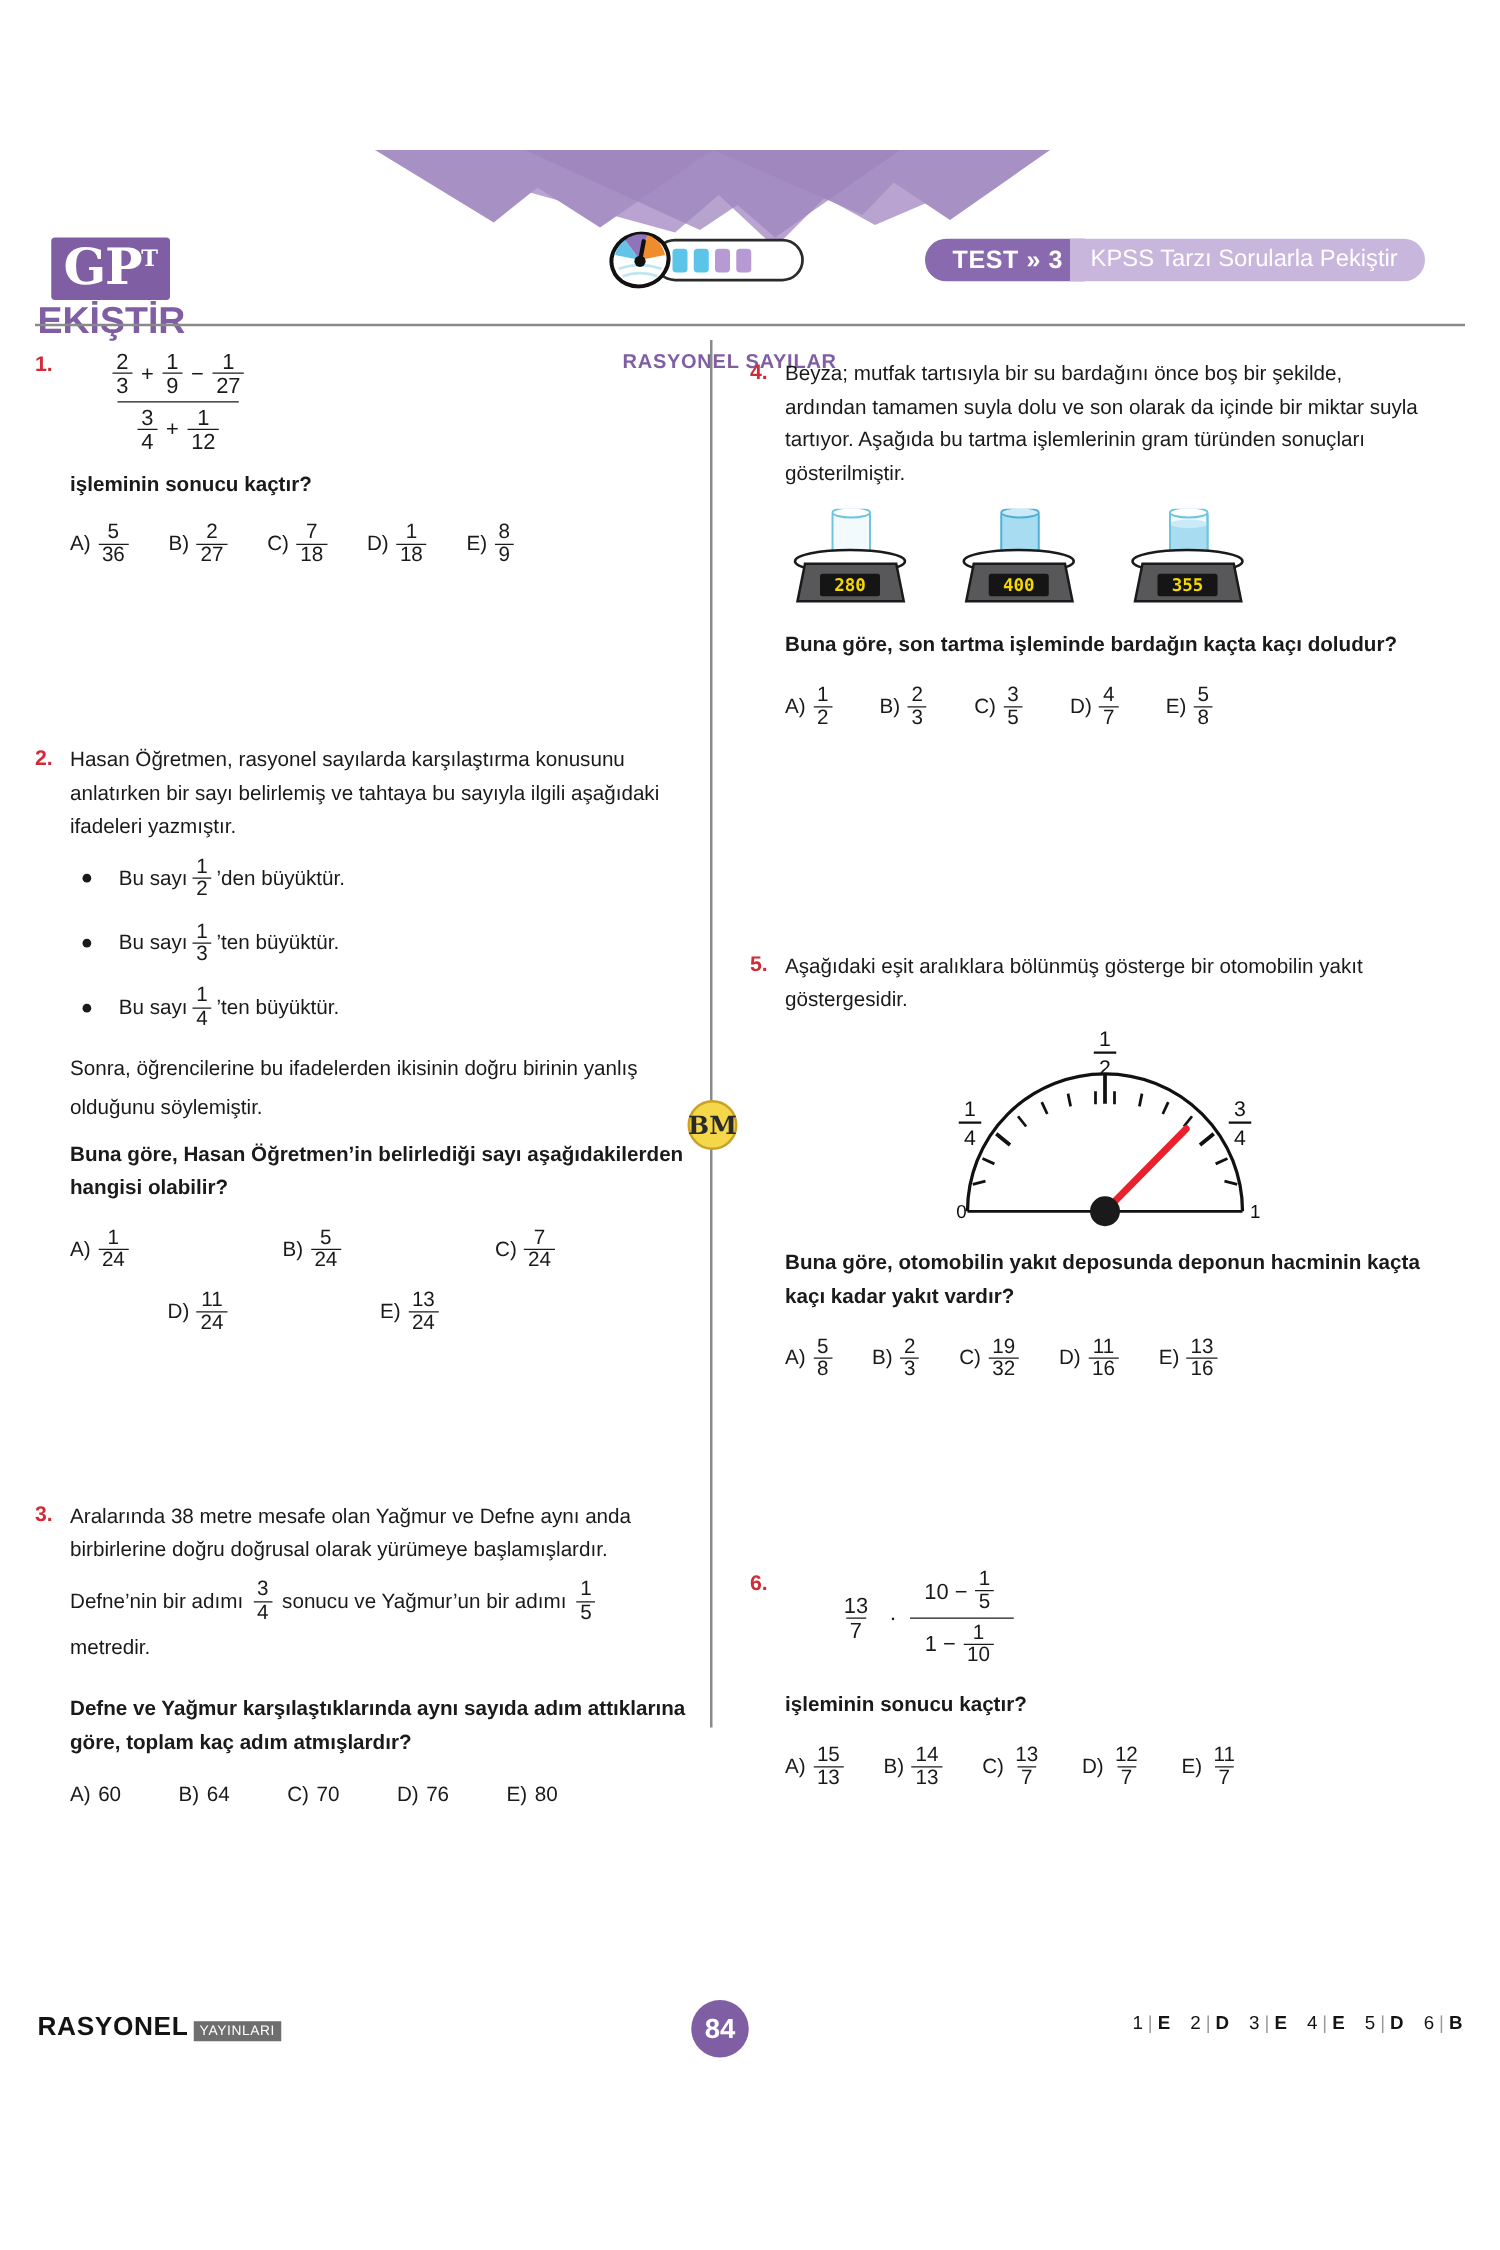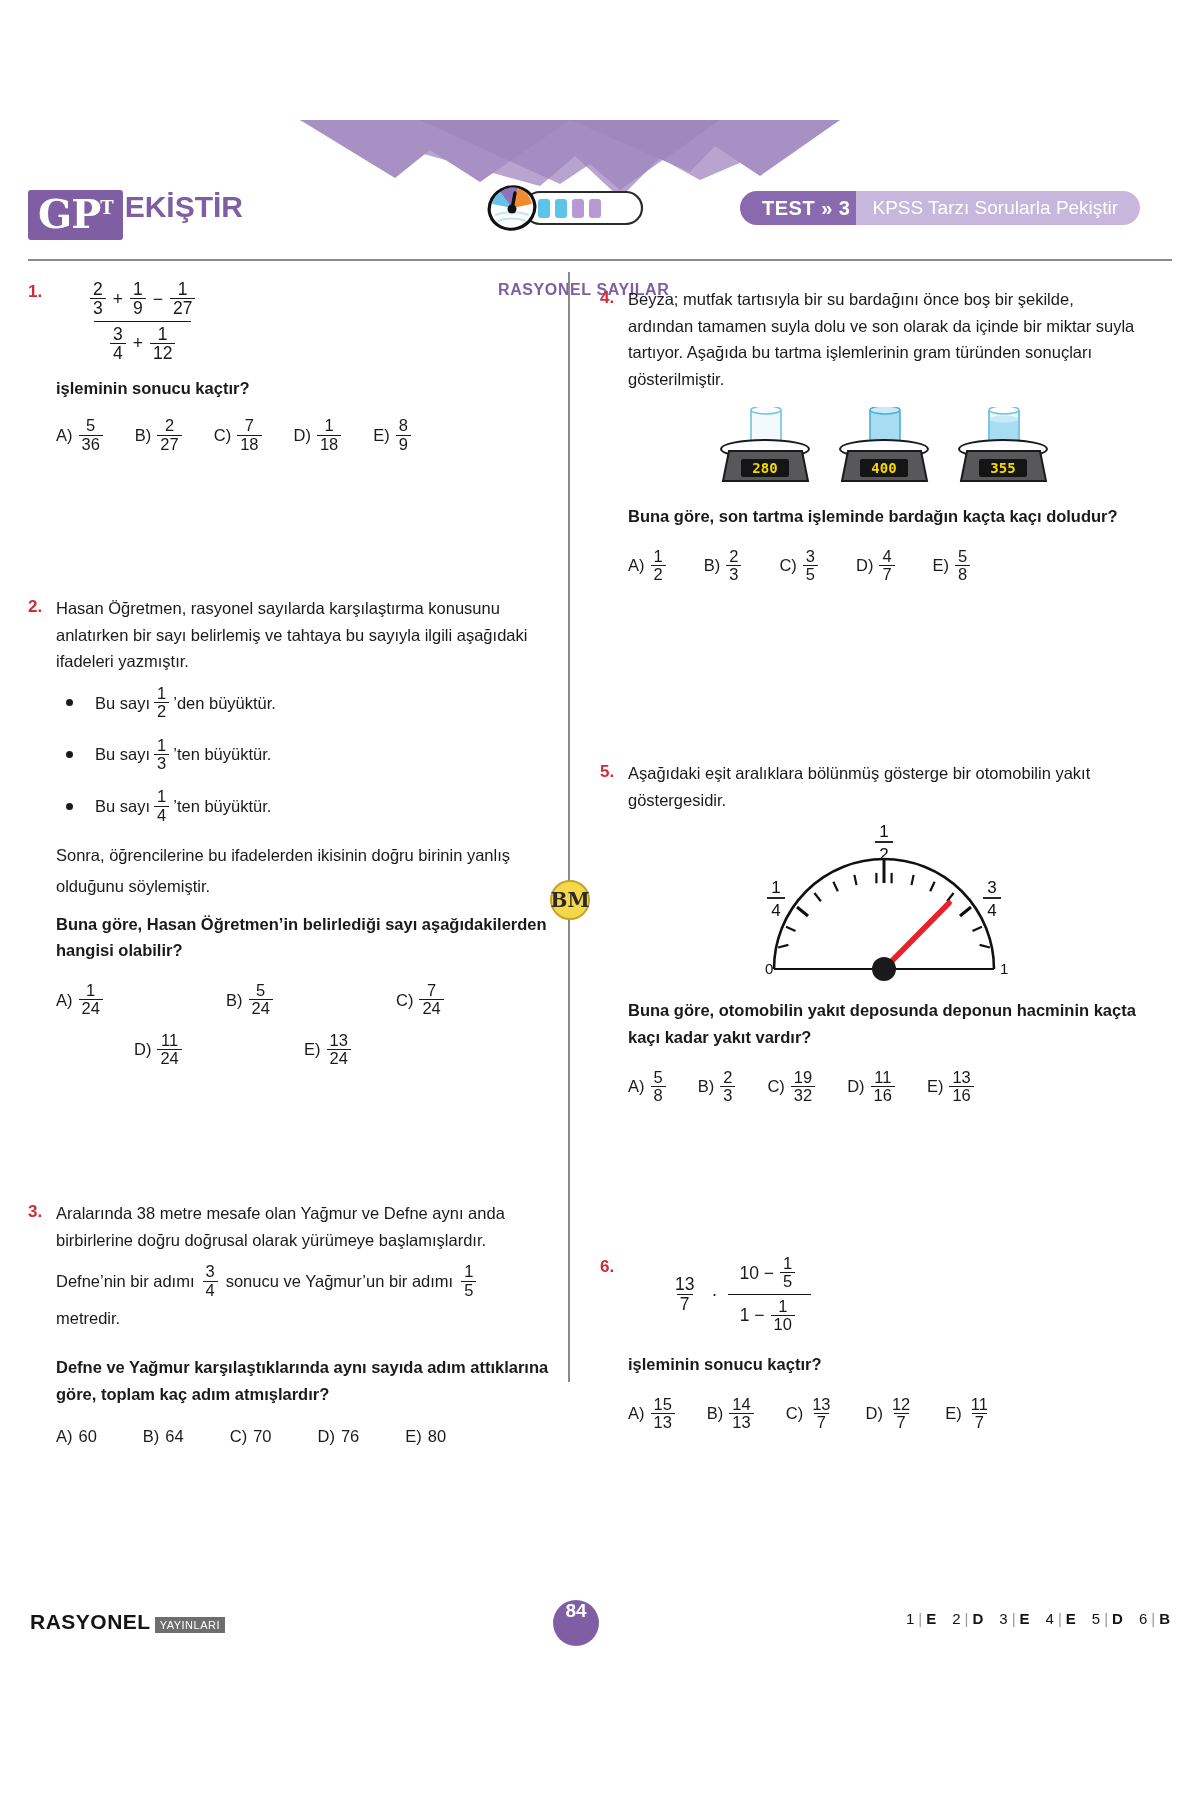--- a/index.html
+++ b/index.html
@@ -13,21 +13,21 @@
     overflow:hidden;
   }
 
   
   .ribbon-wrap { position:absolute; left:0; top:120px; width:1200px; height:80px; }
   .ribbon-svg { display:block; }
 
   
   .header { position:absolute; left:0; top:185px; width:1200px; height:75px; }
 
-  .logo { position:absolute; left:28px; top:5px; display:flex; align-items:flex-start; }
+  .logo { position:absolute; left:28px; top:5px; display:flex; align-items:center;flex-direction:column; }
   .logo-box {
     background:#7f5ea3; color:#ffffff;
     font-family:"DejaVu Serif", serif;
     font-weight:bold; font-size:40px; line-height:40px;
     padding:4px 10px 6px 10px; letter-spacing:-1px;
     border-radius:3px;
     position:relative;
   }
   .logo-box .sup {
     font-size:18px; vertical-align:super; line-height:18px;
@@ -110,39 +110,39 @@
   .bullets li {
     display:flex; align-items:center; font-size:16.5px;
     margin-bottom:16px;
   }
   .bullets li .dot {
     width:7px; height:7px; border-radius:50%; background:#1a1a1a;
     margin-right:22px; margin-left:10px; flex:none;
   }
 
   
-  .scales { display:flex; justify-content:center; gap:14px; margin-top:14px; }
+  .scales { display:flex; gap:30px; margin-top:14px; }
 
   
   .footer { position:absolute; left:0; top:1600px; width:1200px; height:60px; }
   .brand {
     position:absolute; left:30px; top:10px;
     display:flex; align-items:baseline;
   }
   .brand-main { font-weight:bold; font-size:21px; letter-spacing:0.5px; color:#141414; }
   .brand-sub {
     font-size:11px; color:#ffffff; background:#6e6e6e;
     padding:2px 5px; margin-left:4px; letter-spacing:0.5px;
   }
   .pagenum {
     position:absolute; left:553px; top:0px;
     width:46px; height:46px; border-radius:50%;
     background:#7f5ea3; color:#ffffff;
-    display:flex; align-items:flex-start; justify-content:center;
-    font-weight:bold; font-size:19px;
+    display:flex; align-items:center; justify-content:center;
+    font-weight:bold; font-size:22px;
   }
   .answers {
     position:absolute; right:30px; top:10px;
     display:flex; align-items:center; font-size:15px; color:#141414;
   }
   .ans { display:flex; align-items:center; margin-left:16px; }
   .ans .an { margin-right:4px; }
   .ans .sep { color:#9a9a9a; margin-right:4px; }
   .ans .al { font-weight:bold; }
 </style>

